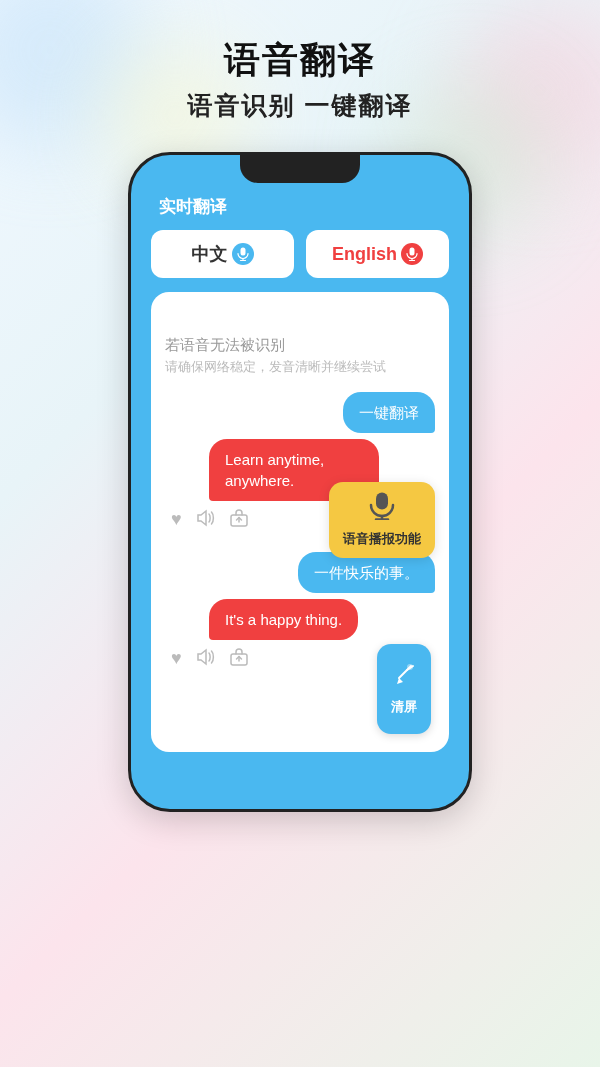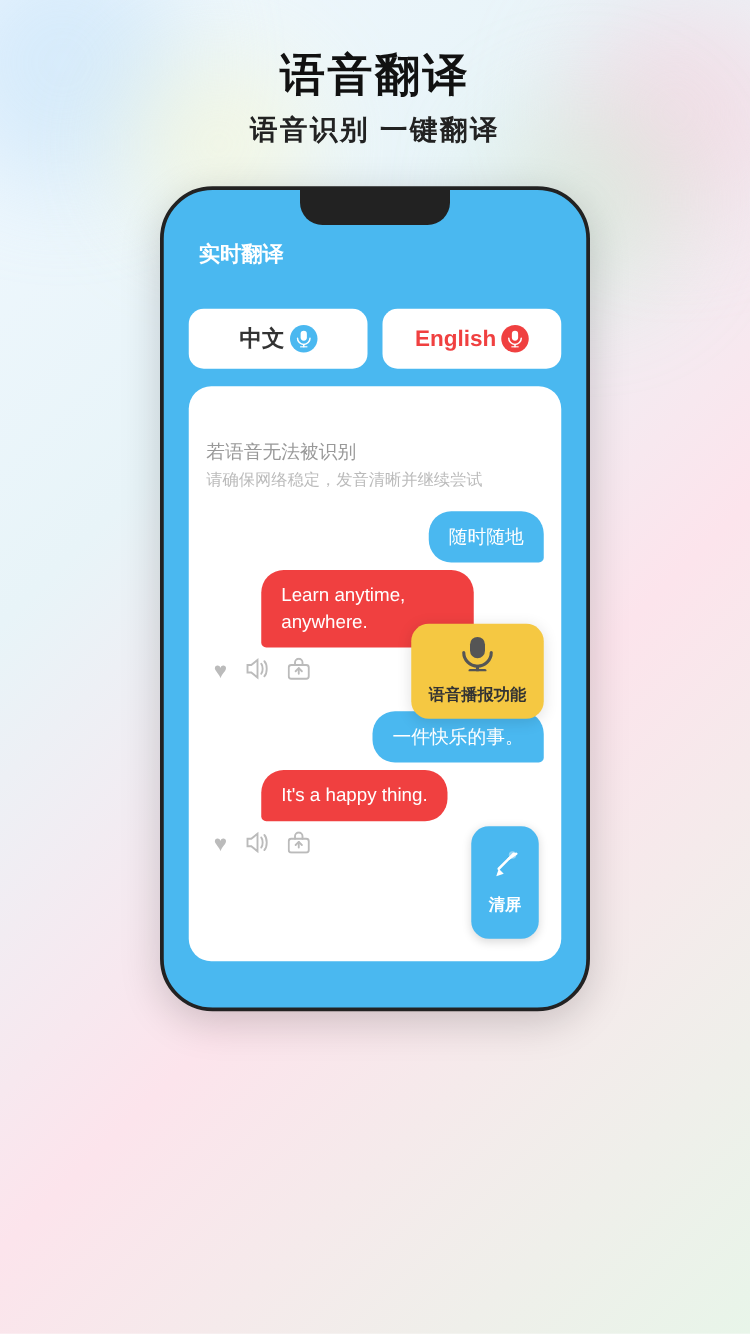--- a/index.html
+++ b/index.html
@@ -37,21 +37,21 @@
 
     .main-title {
       font-size: 36px;
       font-weight: 700;
       color: #111;
       letter-spacing: 2px;
       line-height: 1.2;
     }
 
     .sub-title {
-      font-size: 22px;
+      font-size: 25px;
       font-weight: 700;
       color: #222;
       margin-top: 8px;
       letter-spacing: 2px;
     }
 
     
     .phone-mockup {
       width: 344px;
       min-height: 660px;
@@ -101,21 +101,20 @@
       background: #fff;
       border-radius: 12px;
       padding: 12px 10px;
       display: flex;
       align-items: center;
       justify-content: center;
       gap: 4px;
       font-size: 18px;
       font-weight: 700;
       cursor: pointer;
-      margin-top: 20px;
     }
 
     .lang-btn.chinese {
       color: #333;
     }
 
     .lang-btn.english {
       color: #f04040;
     }
 
@@ -305,21 +304,21 @@
     <div class="translation-area">
 
       <div class="error-text">
         <div>若语音无法被识别</div>
         <div class="error-sub">请确保网络稳定，发音清晰并继续尝试</div>
       </div>
 
       <div class="chat-group">
         <div class="bubble-right">
           <div class="bubble bubble-chinese-right">
-            <span>随时随地</span>
+            <span>一键翻译</span>
           </div>
         </div>
         <div class="bubble-left">
           <div class="bubble bubble-english-left">
             <span>Learn anytime, anywhere.</span>
           </div>
         </div>
         <div class="action-row">
           <span class="action-icon">♥</span>
           <span class="action-icon">

